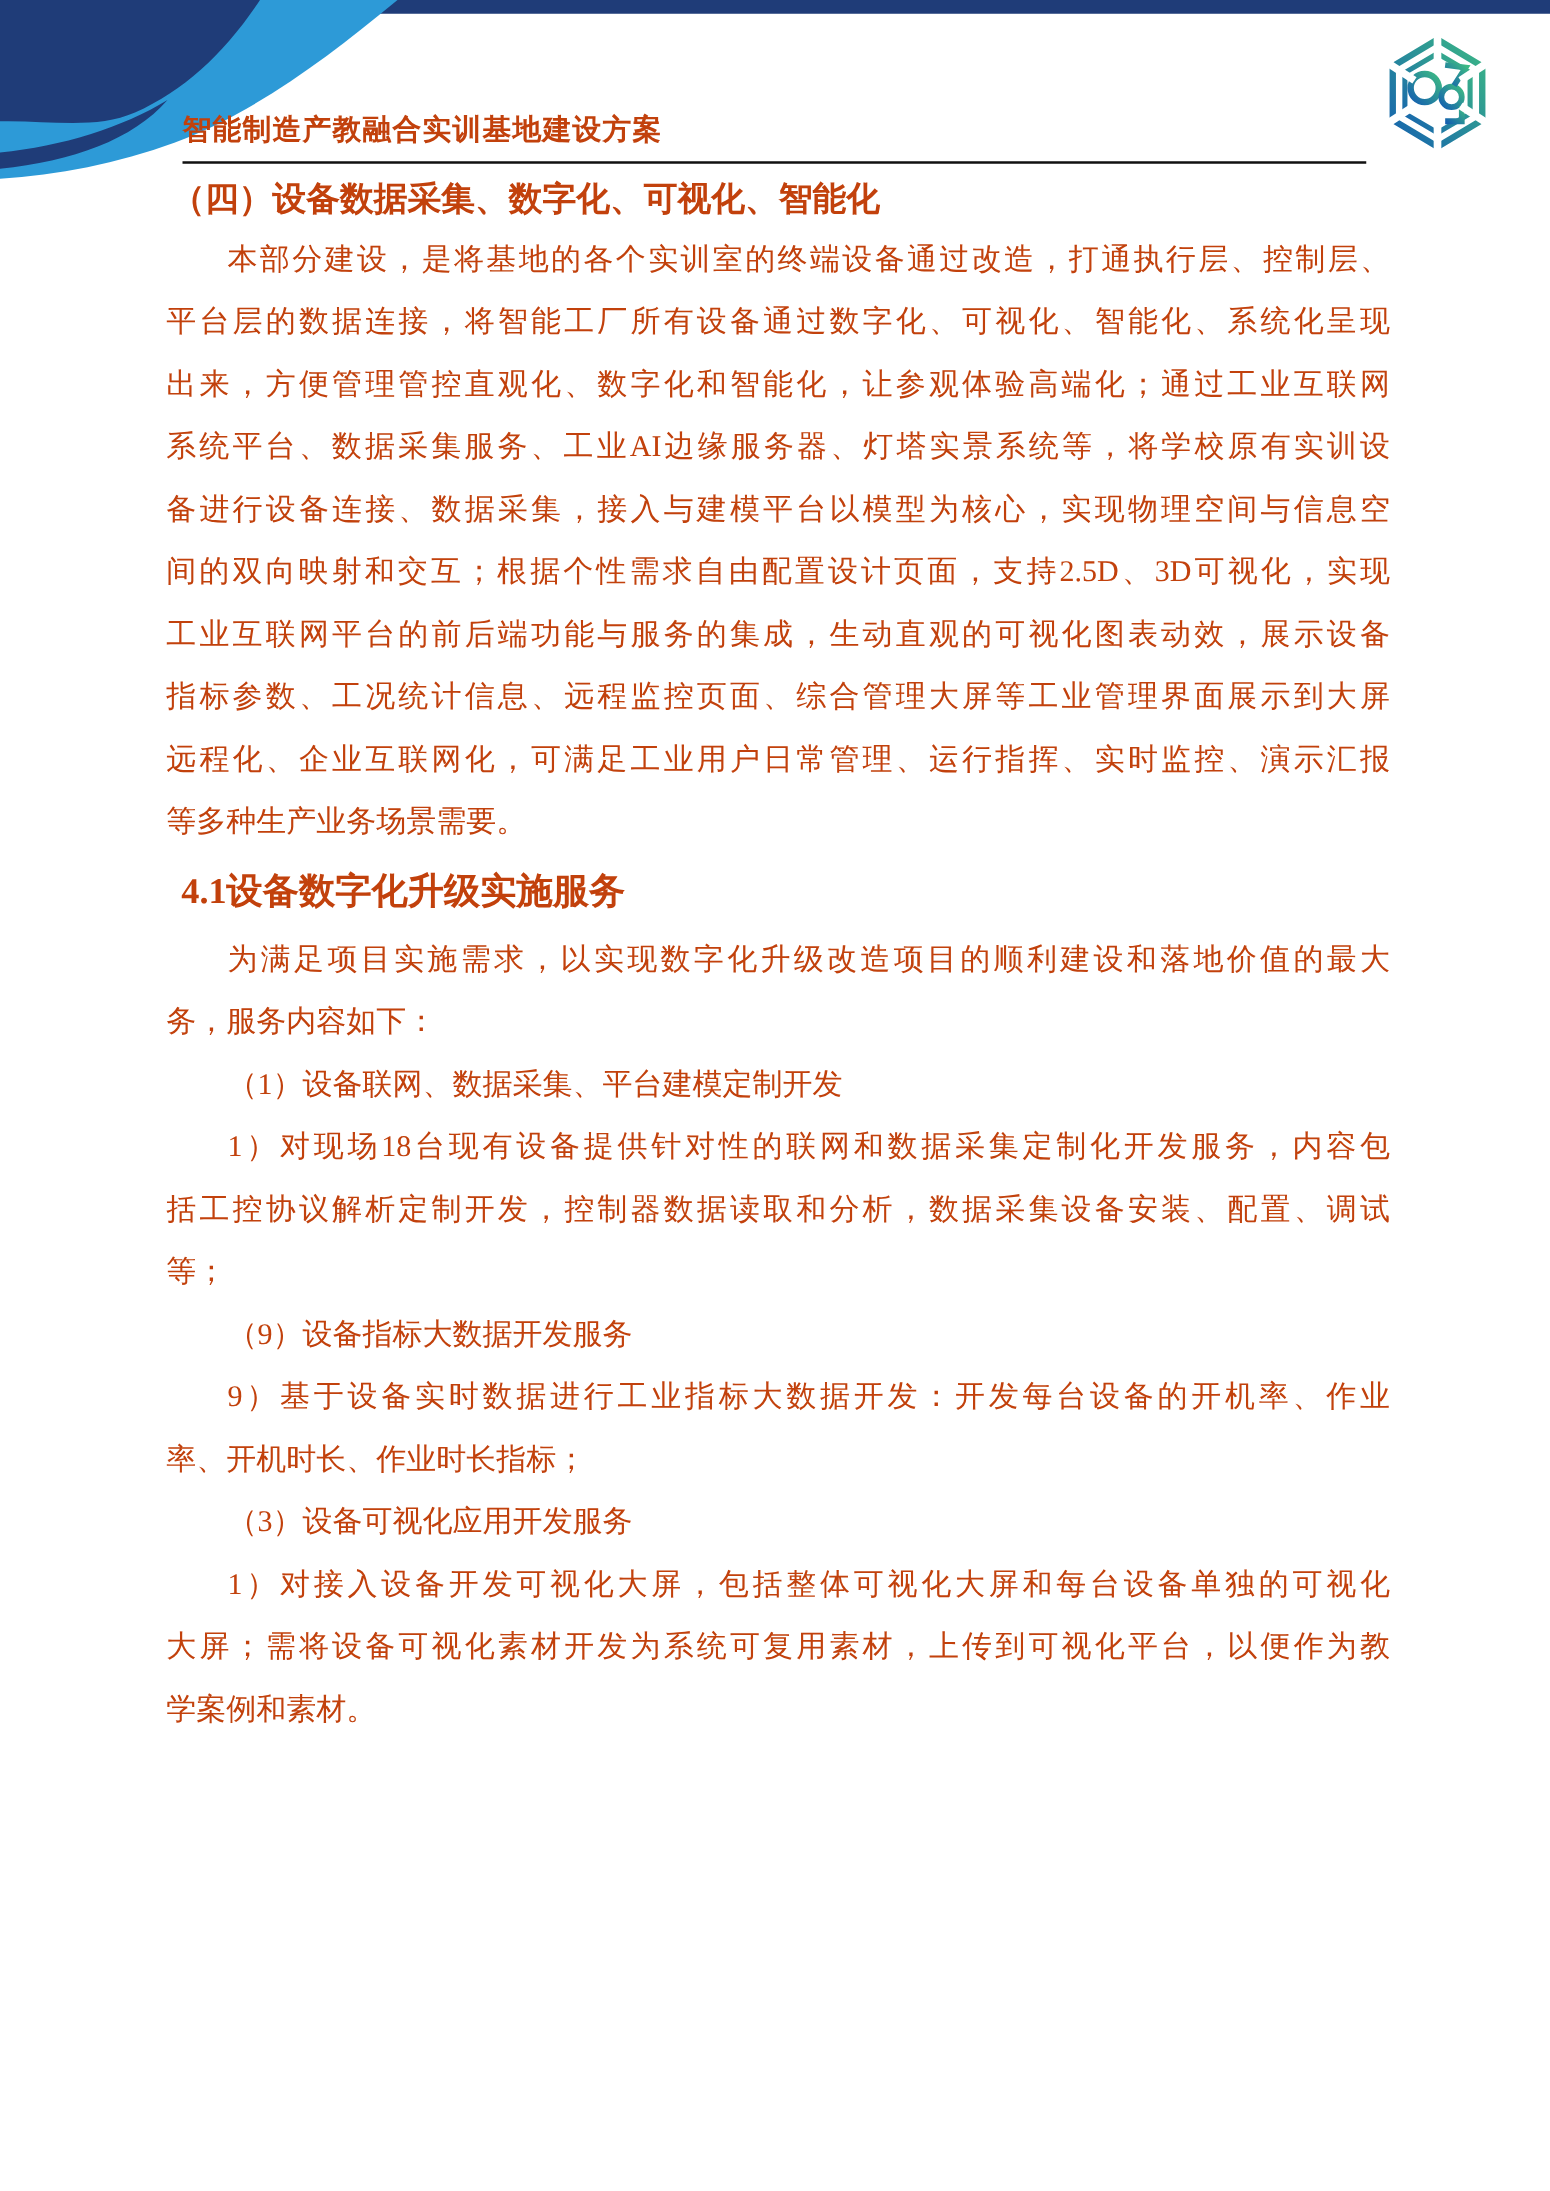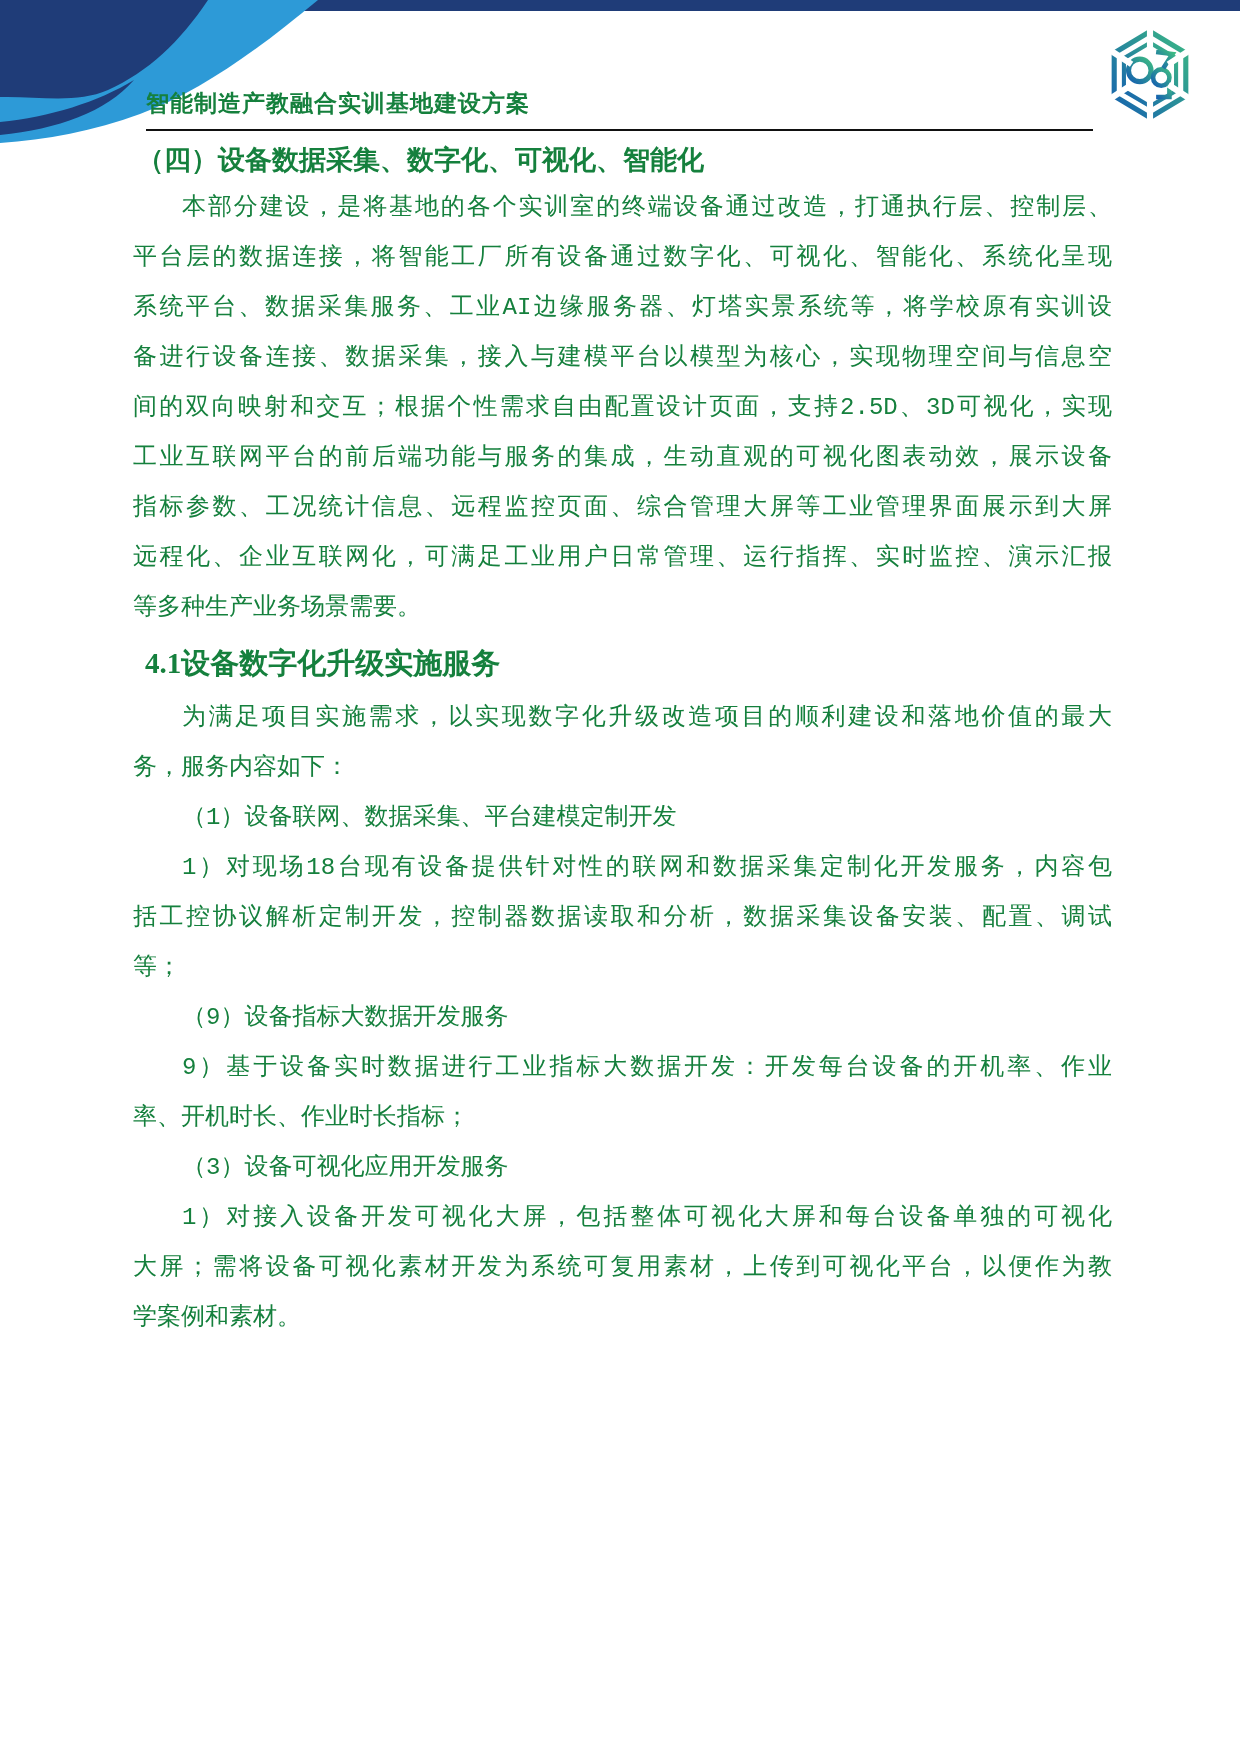--- a/index.html
+++ b/index.html
@@ -2,21 +2,21 @@
 <html><head>
 <meta charset="utf-8">
 <style>
   html,body{margin:0;padding:0;background:#e8e8e8;}
   .page{
     position:relative;
     width:1240px;height:1753px;
     background:#ffffff;
     overflow:hidden;
     font-family:"Liberation Serif",serif;
-    color:#15803d;
+    color:#c2410c;
   }
   .banner{position:absolute;top:0;left:0;display:block;}
   .logo{position:absolute;top:27px;left:1105px;width:90px;height:95px;}
   .page-title{
     position:absolute;left:146px;top:88px;
     font-family:"Liberation Sans",sans-serif;
     font-weight:bold;font-size:23px;letter-spacing:1px;
     white-space:nowrap;
   }
   .header-rule{
@@ -37,21 +37,21 @@
     font-size:29px;line-height:36px;font-weight:bold;
     font-family:"Liberation Serif",serif;
     white-space:nowrap;
   }
   .para{margin:0;font-size:24px;line-height:50px;}
   .para.p1{margin-top:3px;}
   .para.p2{margin-top:12px;}
   .ln{
     text-align:justify;
     text-align-last:justify;
-    height:50px;overflow:visible;font-family:Liberation Mono, monospace;
+    height:50px;overflow:visible;
   }
   .ln.first{padding-left:49px;}
   .ln.last{text-align-last:left;}
 </style>
 </head>
 <body>
 
 <div class="page">
 
   <svg class="banner" width="1240" height="150" viewBox="0 0 1240 150" aria-hidden="true">
@@ -89,20 +89,21 @@
   <div class="page-title">智能制造产教融合实训基地建设方案</div>
   <div class="header-rule"></div>
 
   <div class="content">
 
     <h2 class="sec">（四）设备数据采集、数字化、可视化、智能化</h2>
 
     <div class="para p1">
       <div class="ln first">本部分建设，是将基地的各个实训室的终端设备通过改造，打通执行层、控制层、</div>
       <div class="ln">平台层的数据连接，将智能工厂所有设备通过数字化、可视化、智能化、系统化呈现</div>
+      <div class="ln">出来，方便管理管控直观化、数字化和智能化，让参观体验高端化；通过工业互联网</div>
       <div class="ln">系统平台、数据采集服务、工业AI边缘服务器、灯塔实景系统等，将学校原有实训设</div>
       <div class="ln">备进行设备连接、数据采集，接入与建模平台以模型为核心，实现物理空间与信息空</div>
       <div class="ln">间的双向映射和交互；根据个性需求自由配置设计页面，支持2.5D、3D可视化，实现</div>
       <div class="ln">工业互联网平台的前后端功能与服务的集成，生动直观的可视化图表动效，展示设备</div>
       <div class="ln">指标参数、工况统计信息、远程监控页面、综合管理大屏等工业管理界面展示到大屏</div>
       <div class="ln">远程化、企业互联网化，可满足工业用户日常管理、运行指挥、实时监控、演示汇报</div>
       <div class="ln last">等多种生产业务场景需要。</div>
     </div>
 
     <h3 class="subsec">4.1设备数字化升级实施服务</h3>

